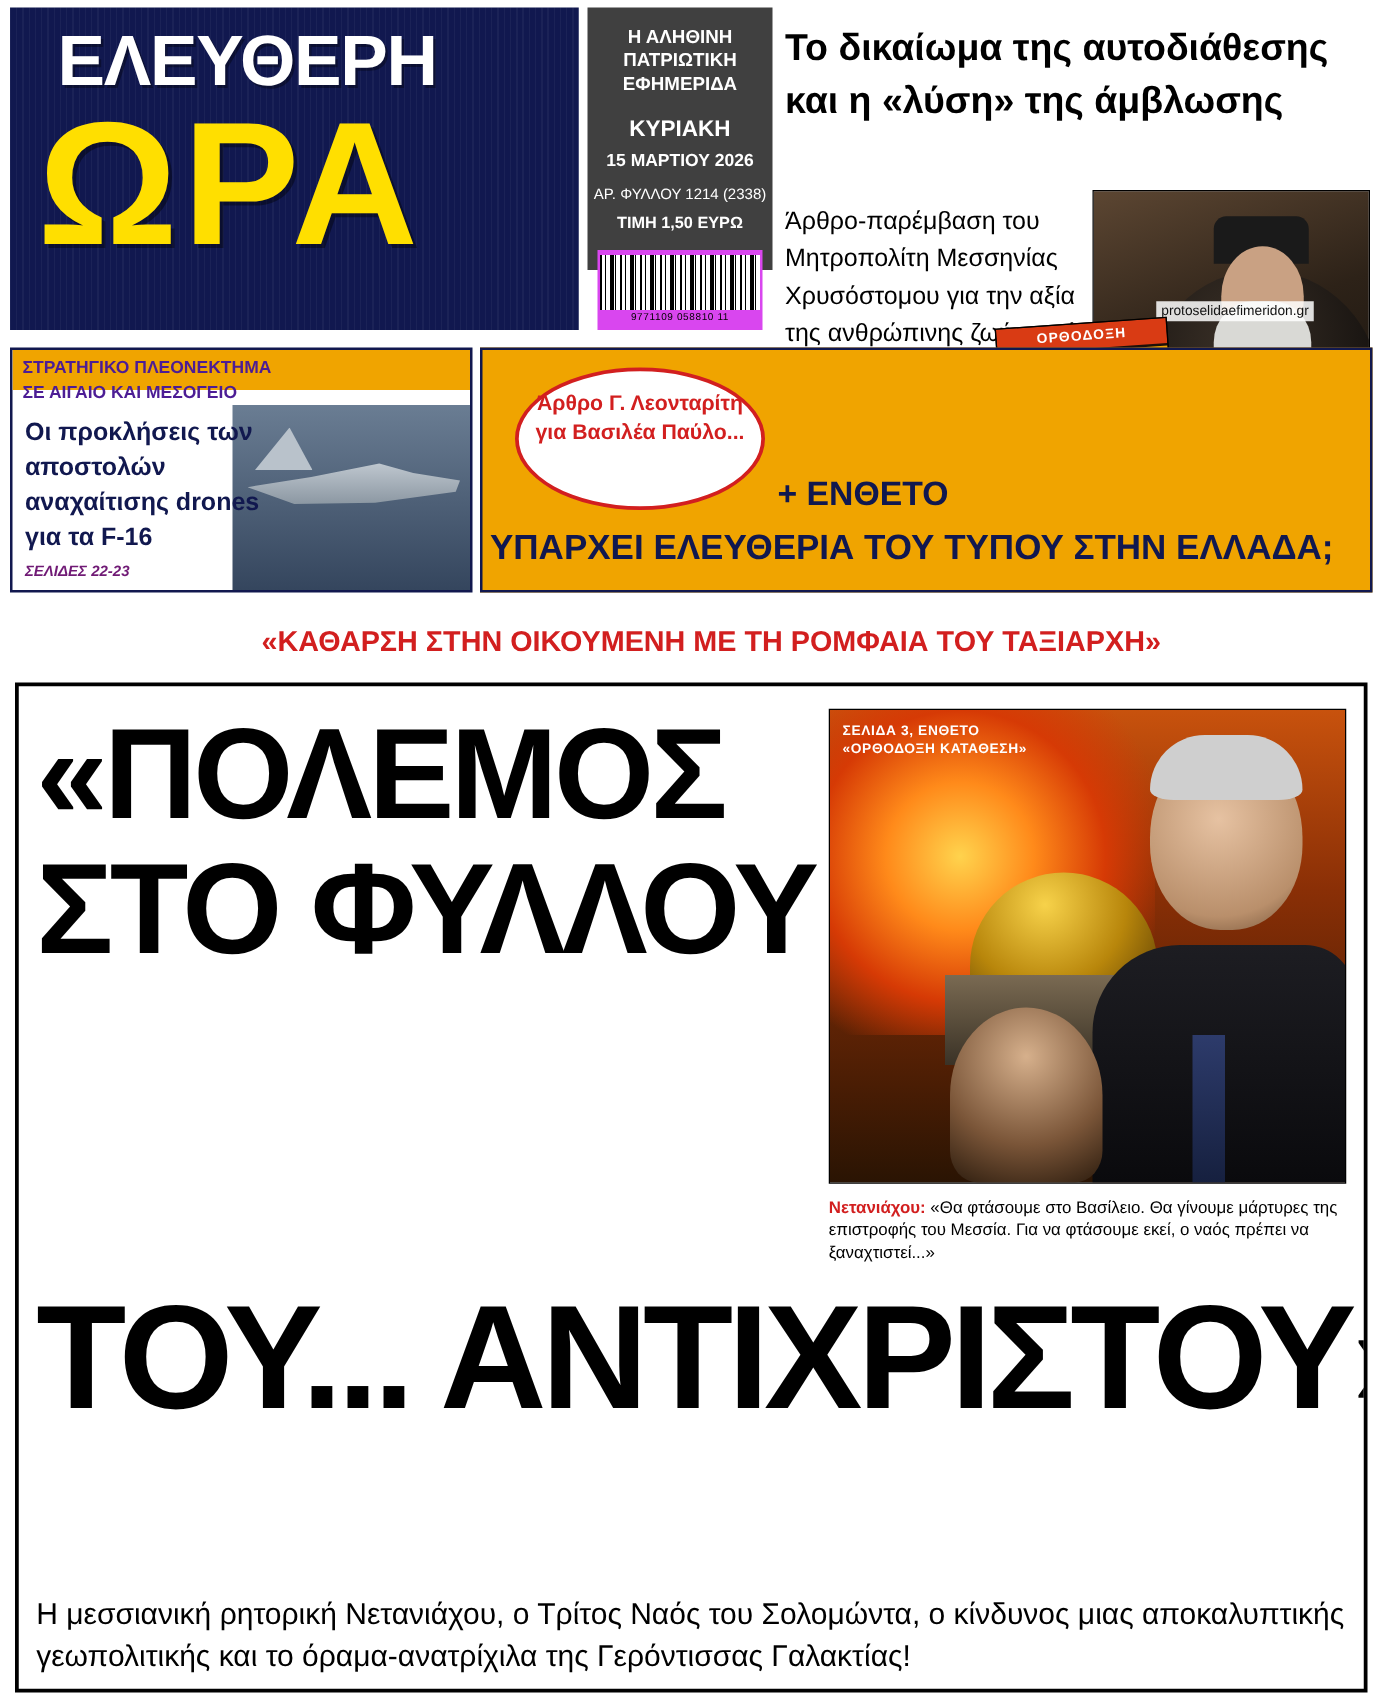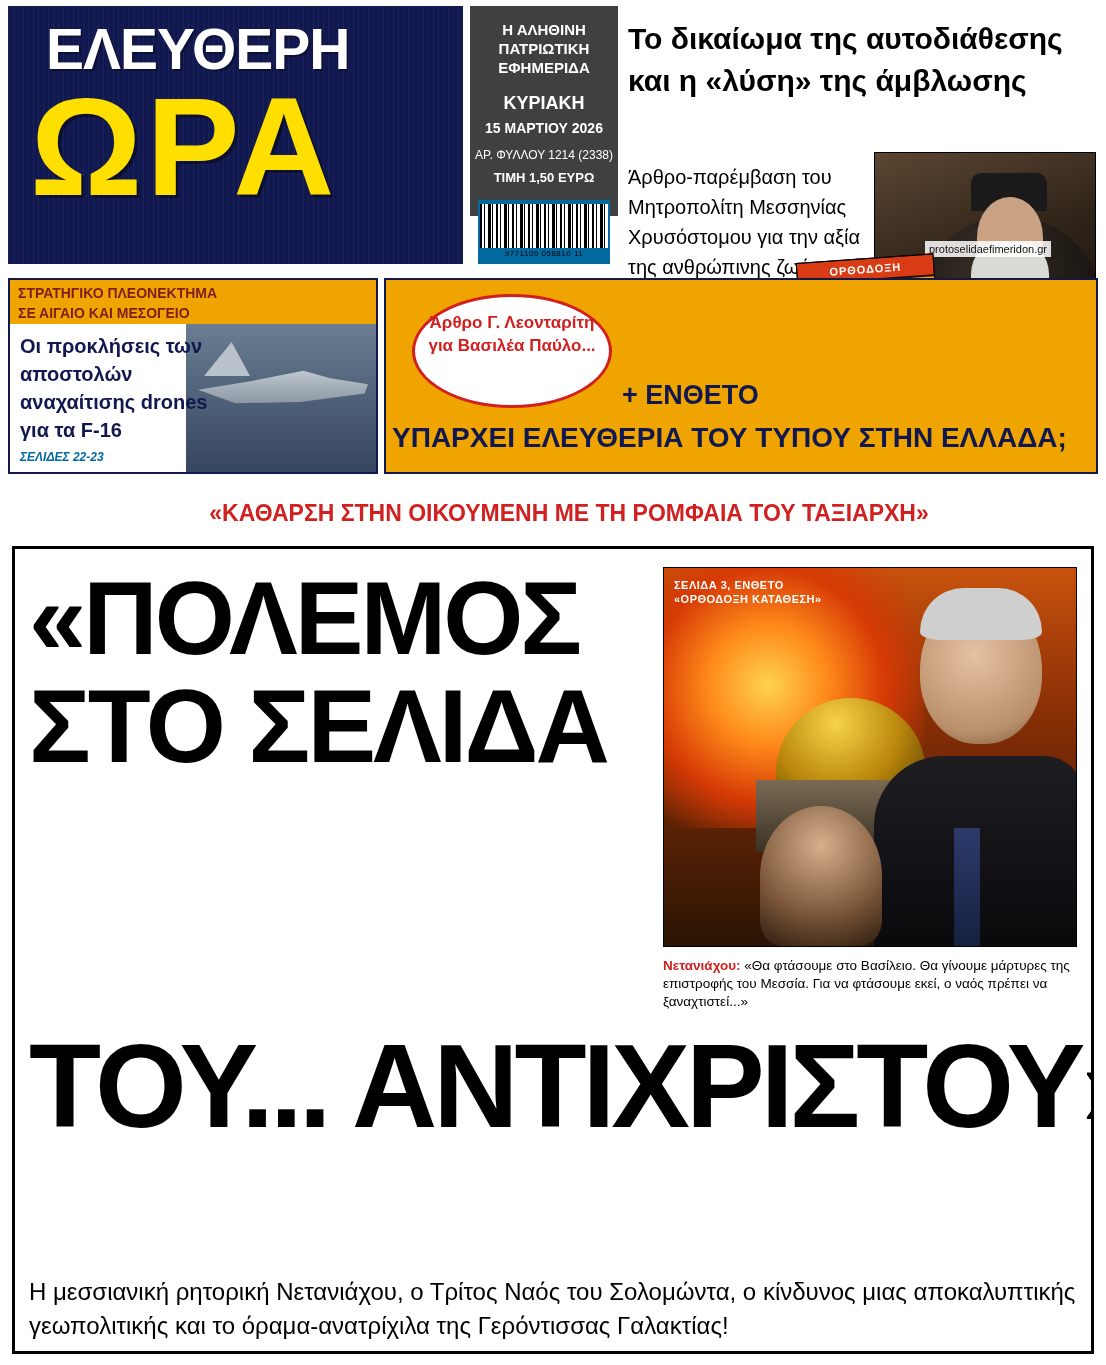--- a/index.html
+++ b/index.html
@@ -38,21 +38,21 @@
     background: #404040; color: #ffffff; text-align: center; padding-top: 14px;
   }
   .info-box .sub { color: #ffffff; font-weight: bold; font-size: 15px; line-height: 19px; }
   .info-box .day { color: #ffffff; font-weight: bold; font-size: 18px; margin-top: 16px; }
   .info-box .date { color: #ffffff; font-weight: bold; font-size: 14px; margin-top: 6px; }
   .info-box .issue { color: #ffffff; font-size: 12px; margin-top: 12px; }
   .info-box .price { color: #ffffff; font-weight: bold; font-size: 13px; margin-top: 8px; }
 
   .barcode {
     position: absolute; left: 478px; top: 200px; width: 132px; height: 64px;
-    background: #0369a1; padding: 4px 2px 0 2px;
+    background: #d946ef; padding: 4px 2px 0 2px;
   }
   .barcode .bars {
     height: 44px; width: 128px;
     background-image: repeating-linear-gradient(90deg,
       #000 0 2px, #fff 2px 4px, #000 4px 5px, #fff 5px 8px,
       #000 8px 11px, #fff 11px 12px, #000 12px 13px, #fff 13px 16px);
   }
   .barcode .num { font-size: 8px; letter-spacing: 0.5px; text-align: center; margin-top: 1px; }
 
   
@@ -110,30 +110,30 @@
     background: radial-gradient(circle at 45% 40%, #e8a072 0%, #8a3d1c 60%, #3a1406 100%);
     border-radius: 50% 50% 40% 60%;
   }
 
   
   .f16-box {
     position: absolute; left: 8px; top: 278px; width: 370px; height: 196px;
     border: 2px solid #11184f; background: #fff; overflow: hidden;
   }
   .f16-strap {
-    position: absolute; left: 0; top: 0; width: 100%; height: 44px;
-    background: #f0a400; color: #7f1d1d; font-weight: bold; font-size: 14px;
+    position: absolute; left: 0; top: 0; width: 100%; height: 32px;
+    background: #f0a400; color: #4c1d95; font-weight: bold; font-size: 14px;
     line-height: 20px; padding: 3px 8px;
   }
   .f16-text {
     position: absolute; left: 10px; top: 52px; width: 210px;
     color: #11184f; font-weight: bold; font-size: 20px; line-height: 28px;
   }
   .f16-pages {
-    position: absolute; left: 10px; bottom: 8px; color: #0369a1;
+    position: absolute; left: 10px; bottom: 8px; color: #701a75;
     font-weight: bold; font-style: italic; font-size: 12px;
   }
   .f16-photo {
     position: absolute; right: 0; top: 44px; width: 190px; height: 152px;
     background: linear-gradient(180deg, #6a7d93 0%, #33445c 100%);
   }
   .f16-photo .jet {
     position: absolute; left: 12px; top: 36px; width: 170px; height: 54px;
     background: linear-gradient(180deg, #cfd6dd 0%, #7b8894 100%);
     clip-path: polygon(0% 55%, 30% 40%, 62% 20%, 78% 34%, 100% 45%, 98% 62%, 60% 78%, 22% 80%);
@@ -310,21 +310,21 @@
     <div class="entheto">+ ΕΝΘΕΤΟ</div>
     <div class="center-headline">ΥΠΑΡΧΕΙ ΕΛΕΥΘΕΡΙΑ ΤΟΥ ΤΥΠΟΥ ΣΤΗΝ ΕΛΛΑΔΑ;</div>
   </div>
 
   <div class="red-banner">«ΚΑΘΑΡΣΗ ΣΤΗΝ ΟΙΚΟΥΜΕΝΗ ΜΕ ΤΗ ΡΟΜΦΑΙΑ ΤΟΥ ΤΑΞΙΑΡΧΗ»</div>
 
   <div class="main-block">
 
     <div class="main-title">
       <div>«ΠΟΛΕΜΟΣ</div>
-      <div>ΣΤΟ ΣΕΛΙΔΑ</div>
+      <div>ΣΤΟ ΦΥΛΛΟΥ</div>
     </div>
     <div class="line-big l4">ΤΟΥ... ΑΝΤΙΧΡΙΣΤΟΥ»</div>
 
     <div class="main-photo">
       <div class="fire"></div>
       <div class="dome"></div>
       <div class="dome-base"></div>
       <div class="netan-body"></div>
       <div class="netan-head"></div>
       <div class="netan-hair"></div>

